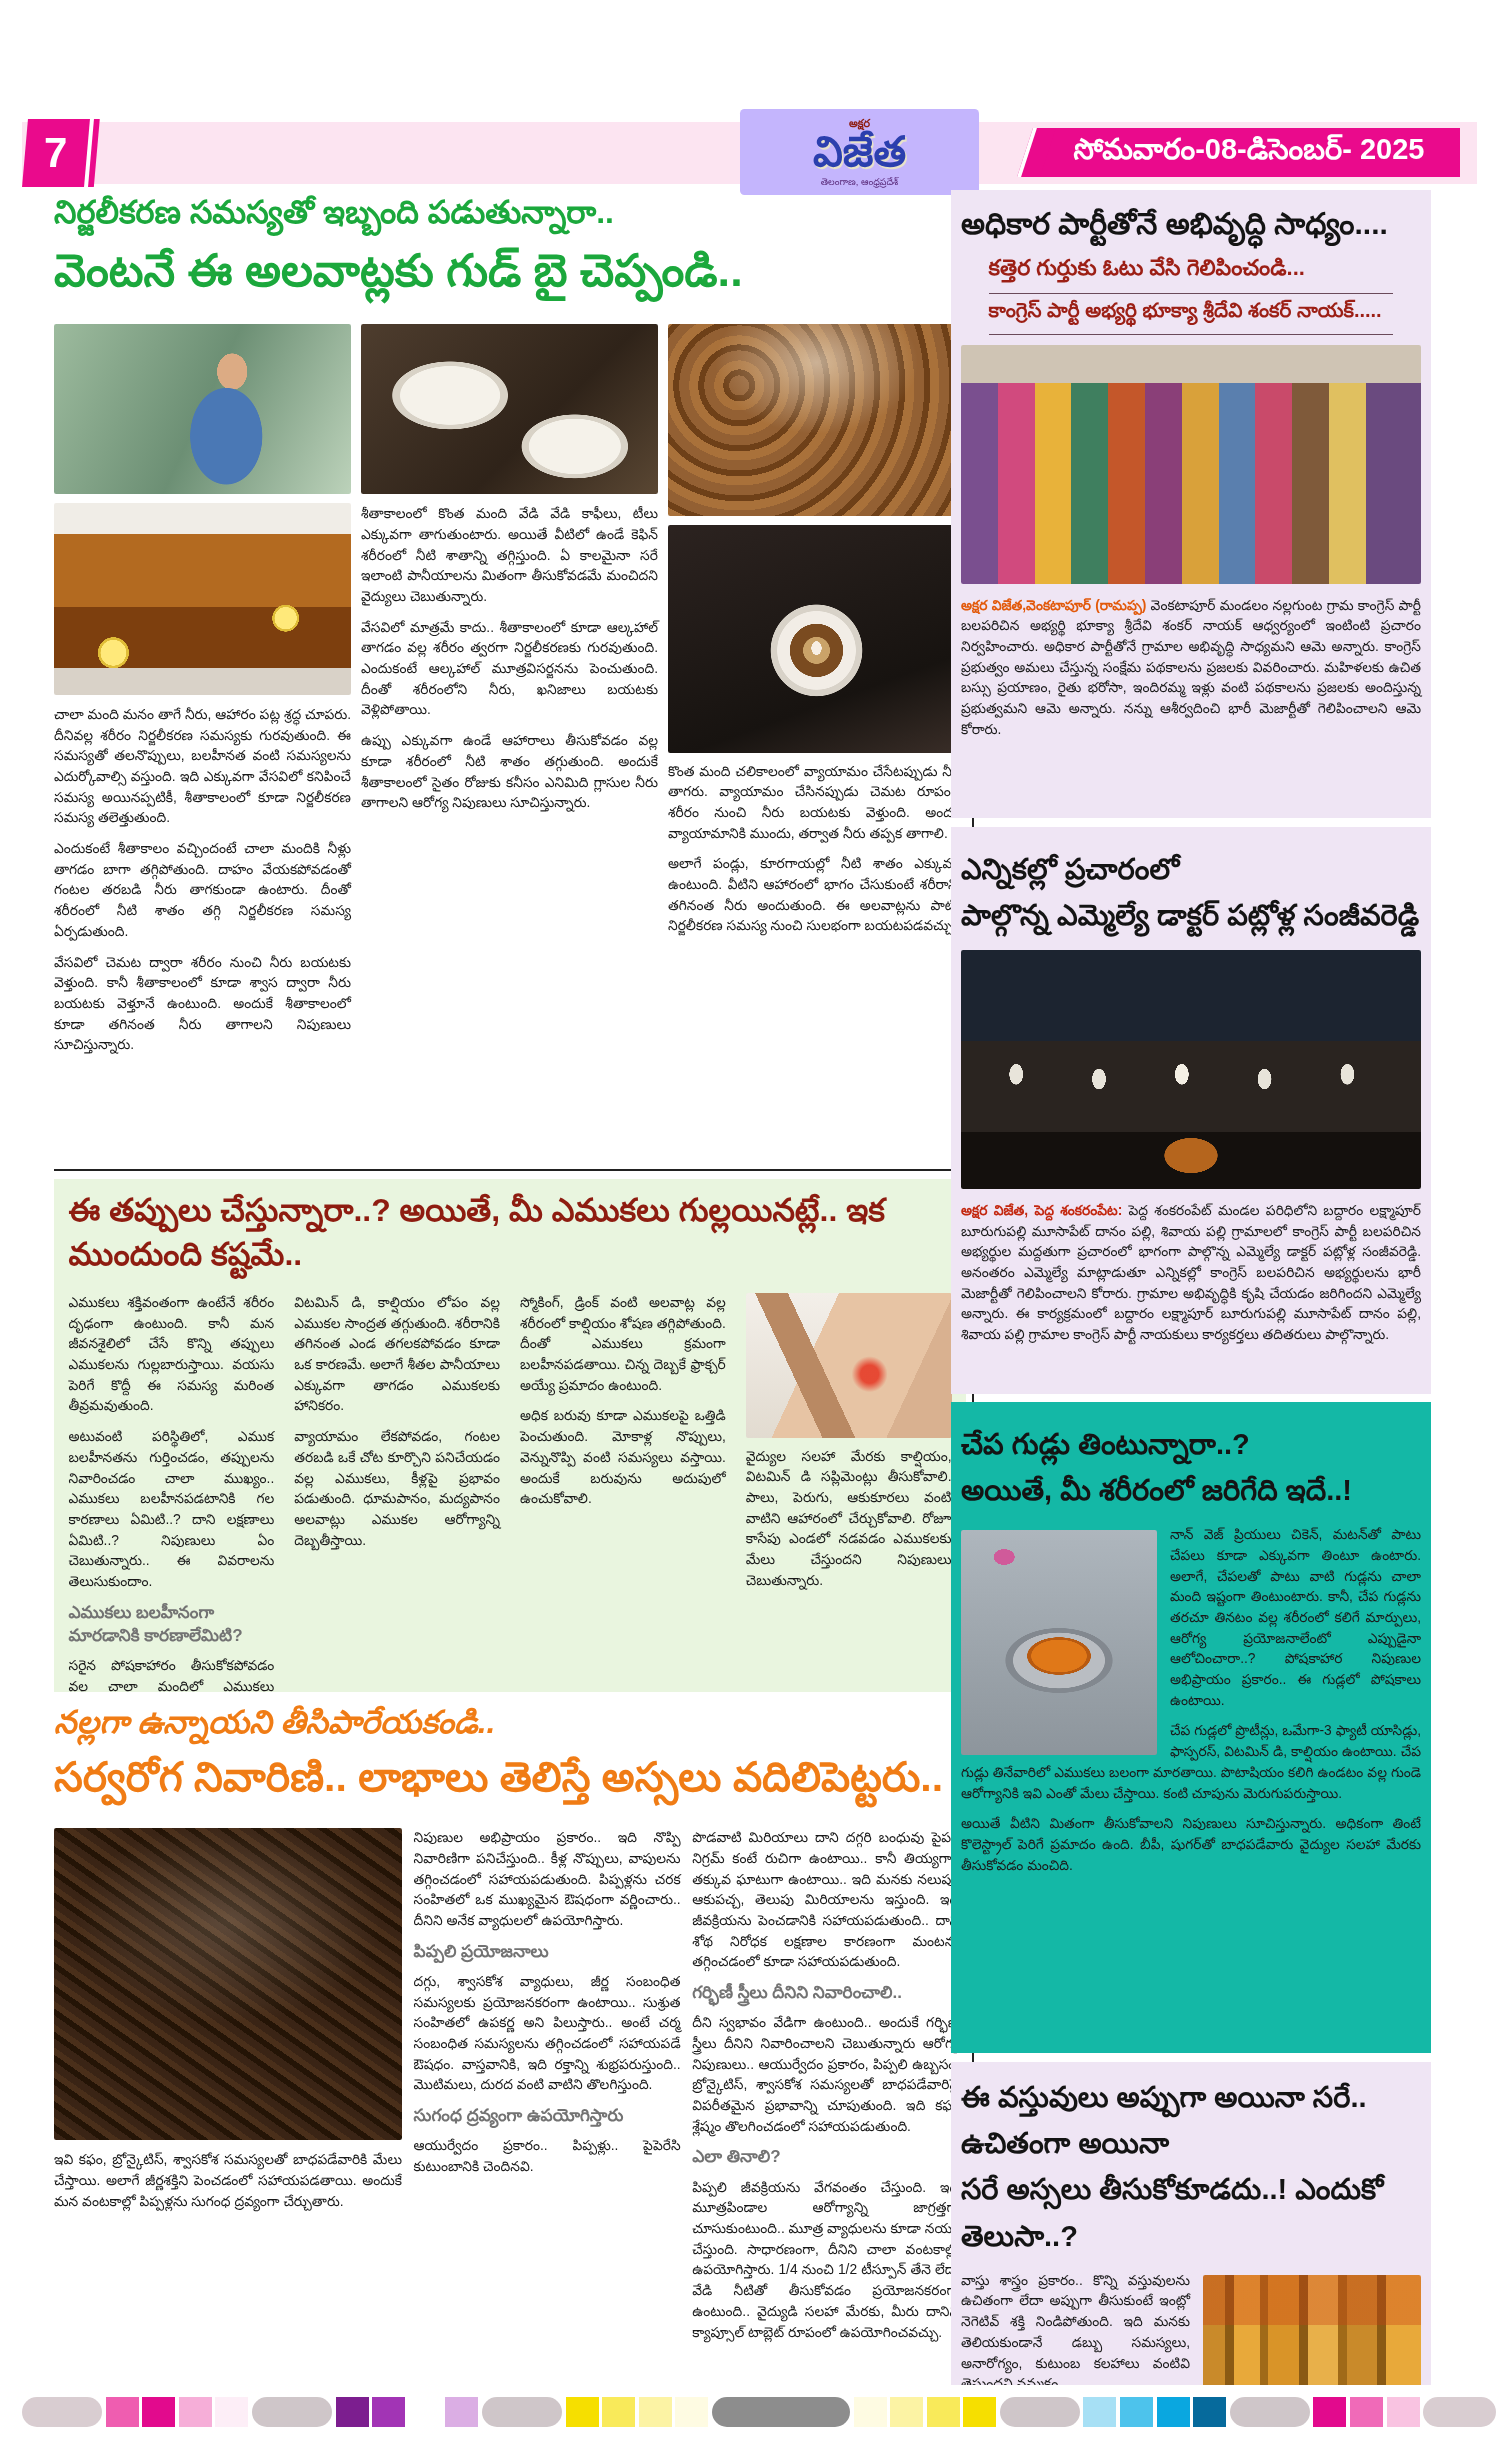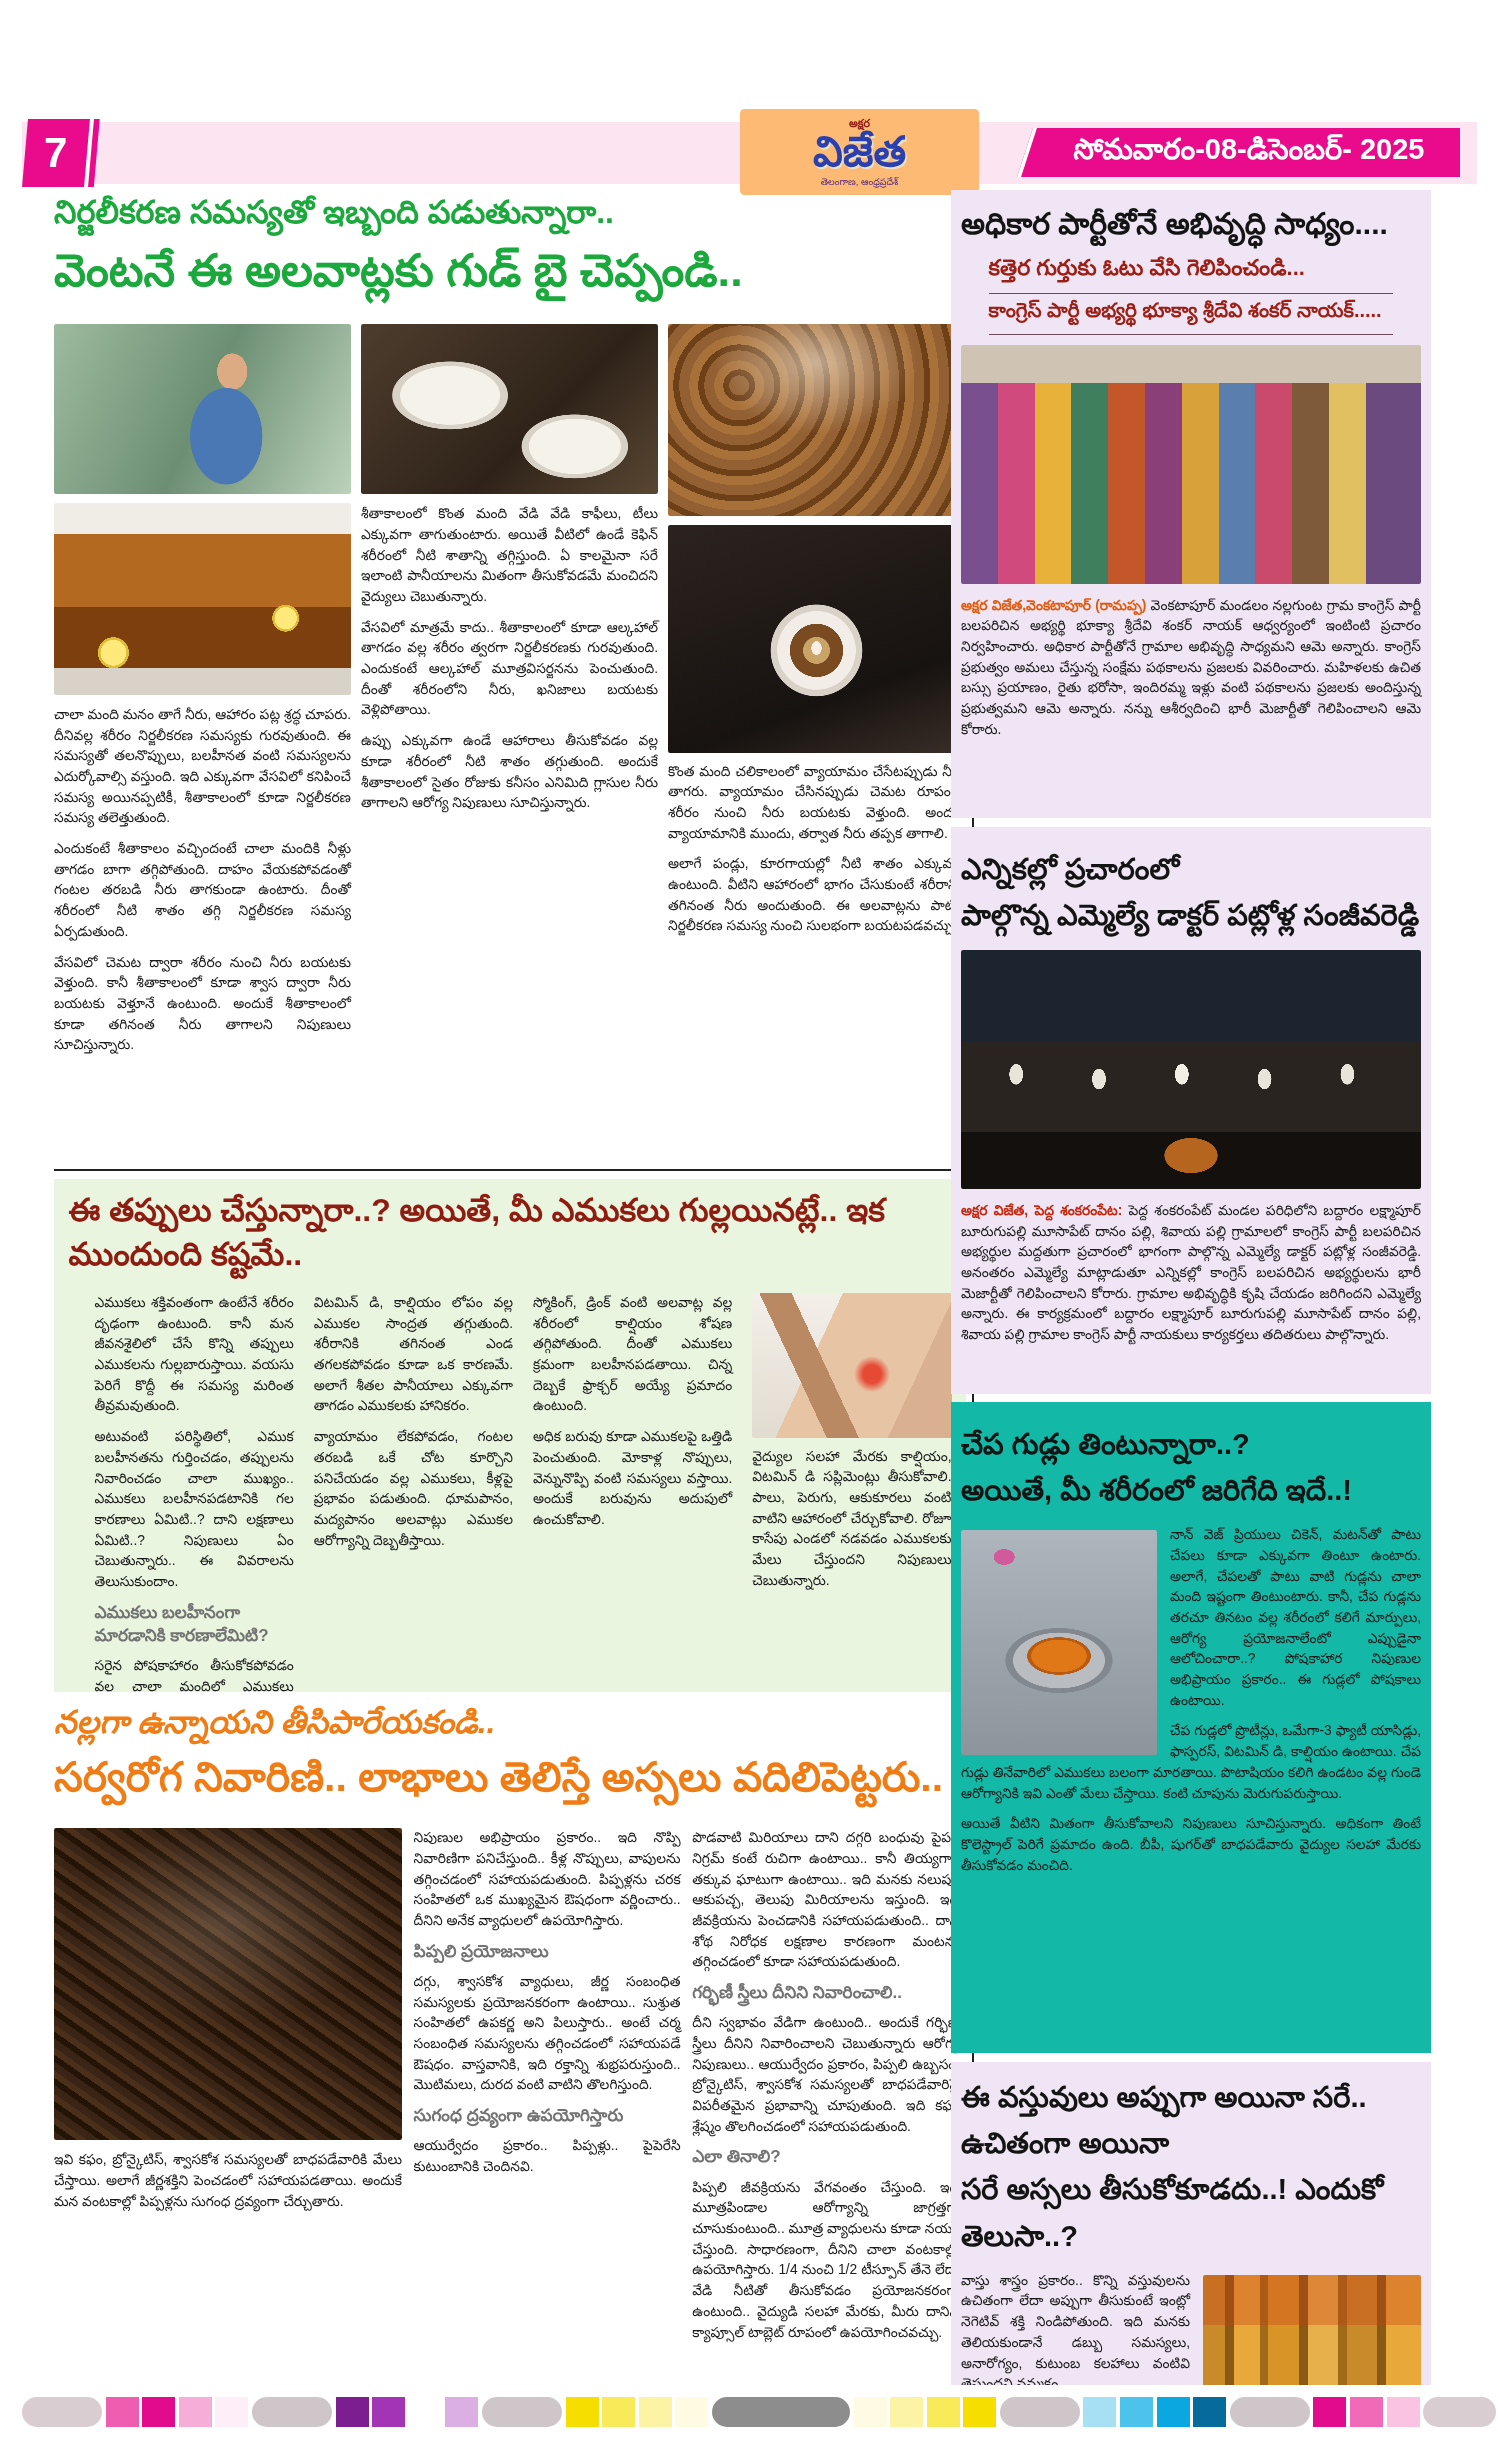--- a/index.html
+++ b/index.html
@@ -4,21 +4,21 @@
 <style>
   html,body{margin:0;padding:0;background:#e9e9e9;}
   .page{position:relative;width:1499px;height:2462px;background:#ffffff;margin:0 auto;
         font-family:"Liberation Sans","DejaVu Sans",sans-serif;color:#1a1a1a;overflow:hidden;}
   
   .masthead{position:absolute;left:22px;right:22px;top:122px;height:62px;background:#fce4f1;}
   .pagenum-box{position:absolute;left:25px;top:119px;width:62px;height:68px;background:#ea0a8c;
         transform:skewX(-5deg);display:flex;align-items:center;justify-content:center;
         border-right:4.4px solid #fff;box-shadow:5.8px 0 0 #ea0a8c;}
   .pagenum-box span{color:#fff;font-size:42px;font-weight:bold;transform:skewX(5deg);}
-  .logo-box{position:absolute;left:740px;top:109px;width:239px;height:86px;background:#fdba74;
+  .logo-box{position:absolute;left:740px;top:109px;width:239px;height:86px;background:#c4b5fd;
         border-radius:4.4px;display:flex;flex-direction:column;align-items:center;justify-content:center;line-height:1.1;}
   .logo-top{font-size:11px;color:#8e1c10;font-weight:bold;}
   .logo-title{font-size:42px;font-weight:bold;color:#2b3fae;text-shadow:1.5px 1.5px 0 #e8e2c8;}
   .logo-tagline{font-size:9.4px;color:#5a2a7a;margin-top:1.5px;}
   .date-box{position:absolute;left:1038px;top:128px;width:422px;height:49px;background:#ea0a8c;
         display:flex;align-items:center;justify-content:center;}
   .date-box:before{content:"";position:absolute;left:-13px;top:0;bottom:0;width:19px;background:#ea0a8c;
         transform:skewX(-18deg);border-left:4.4px solid #fff;}
   .date-box span{color:#fff;font-size:29px;font-weight:bold;}
   
@@ -55,21 +55,21 @@
       repeating-radial-gradient(circle at 24% 32%,#936033 0 10px,#6e4018 10px 16px,#a9713a 16px 25px);}
   .ph-coffee{height:228px;margin:8.7px 0;background:
       radial-gradient(8.7px 11.6px at 50% 54%,#f7efe4 0 58%,transparent 60%),
       radial-gradient(44px 44px at 50% 55%,#caa369 0 30%,#7a4b20 31% 60%,transparent 61%),
       radial-gradient(65px 65px at 50% 55%,#f2ede6 0 60%,#d8d2c8 61% 70%,transparent 71%),
       linear-gradient(160deg,#2c2320,#171310 70%,#3a2e28);}
   
   .art-b{position:absolute;left:54px;top:1179px;width:912px;height:513px;background:#e9f5df;
          padding:13px 14.5px;box-sizing:border-box;overflow:hidden;}
   .b-head{font-size:32px;font-weight:bold;color:#8e1c10;margin:0 0 13px 0;}
-  .b-cols{display:flex;gap:20px;margin-left:26px;}
+  .b-cols{display:flex;gap:20px;}
   .b-col{width:212px;}
   .ph-knee{height:145px;margin-bottom:8.7px;background:
       radial-gradient(25px 25px at 60% 56%,rgba(230,60,40,.9) 0 36%,rgba(230,60,40,0) 72%),
       linear-gradient(65deg,transparent 0 28%,#b98963 28% 40%,transparent 40%),
       linear-gradient(115deg,transparent 0 34%,#e7c4a4 34% 76%,#d9b190 76%),
       linear-gradient(180deg,#f3efe9,#e2dbd0);}
   
   .art-c{position:absolute;left:54px;top:1704px;width:912px;height:682px;overflow:hidden;}
   .c-kicker{font-size:32px;font-weight:bold;color:#f07c15;margin:0 0 5.8px 0;font-style:italic;}
   .c-head{font-size:41px;font-weight:bold;color:#f07c15;margin:0 0 17.4px 0;}

